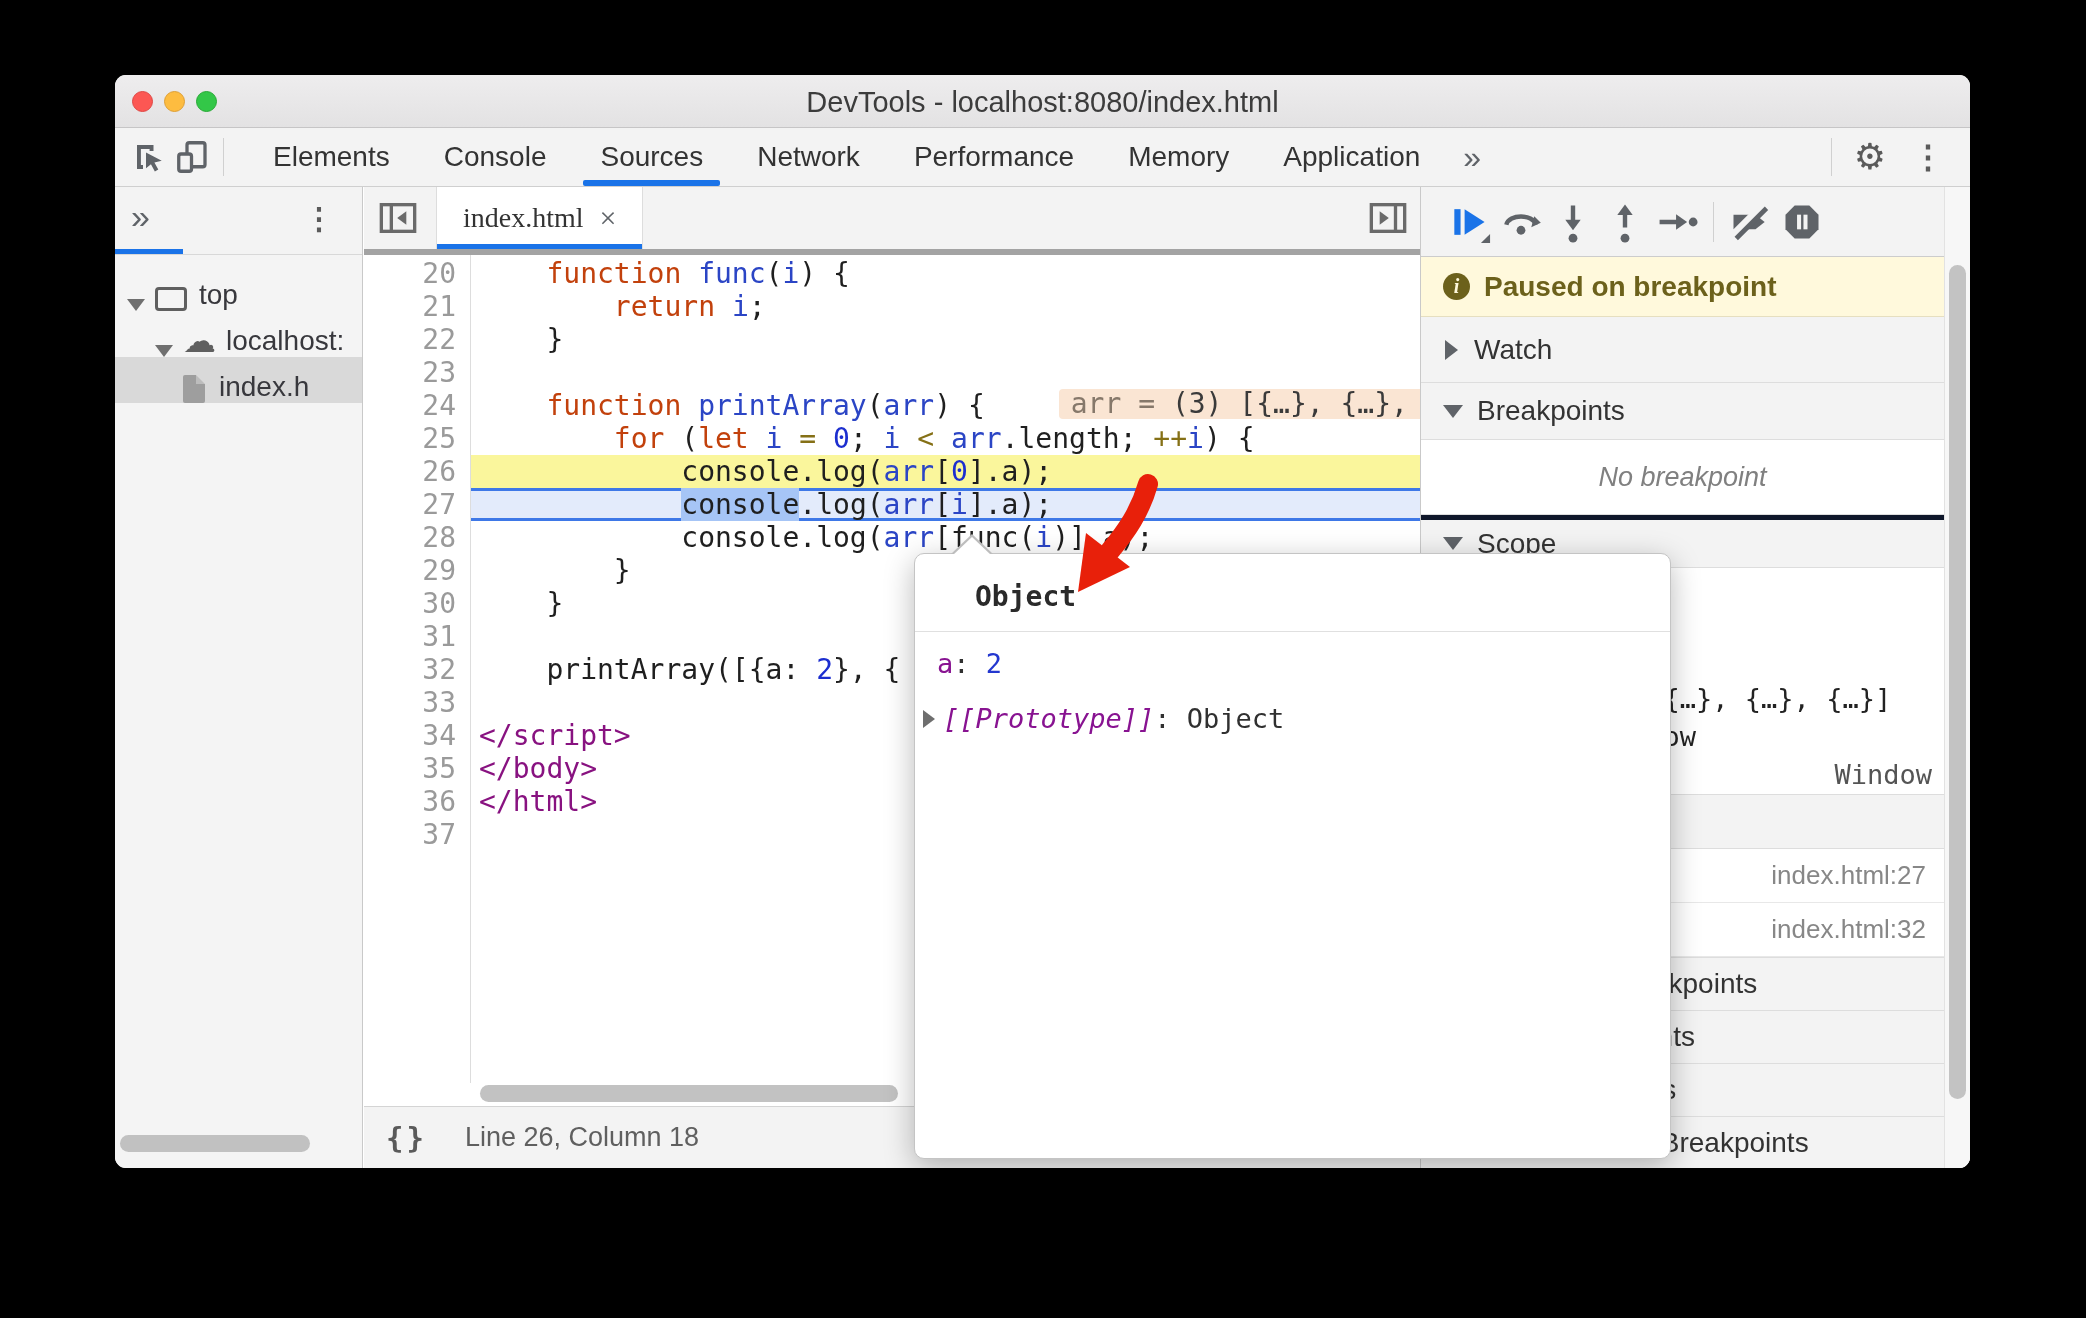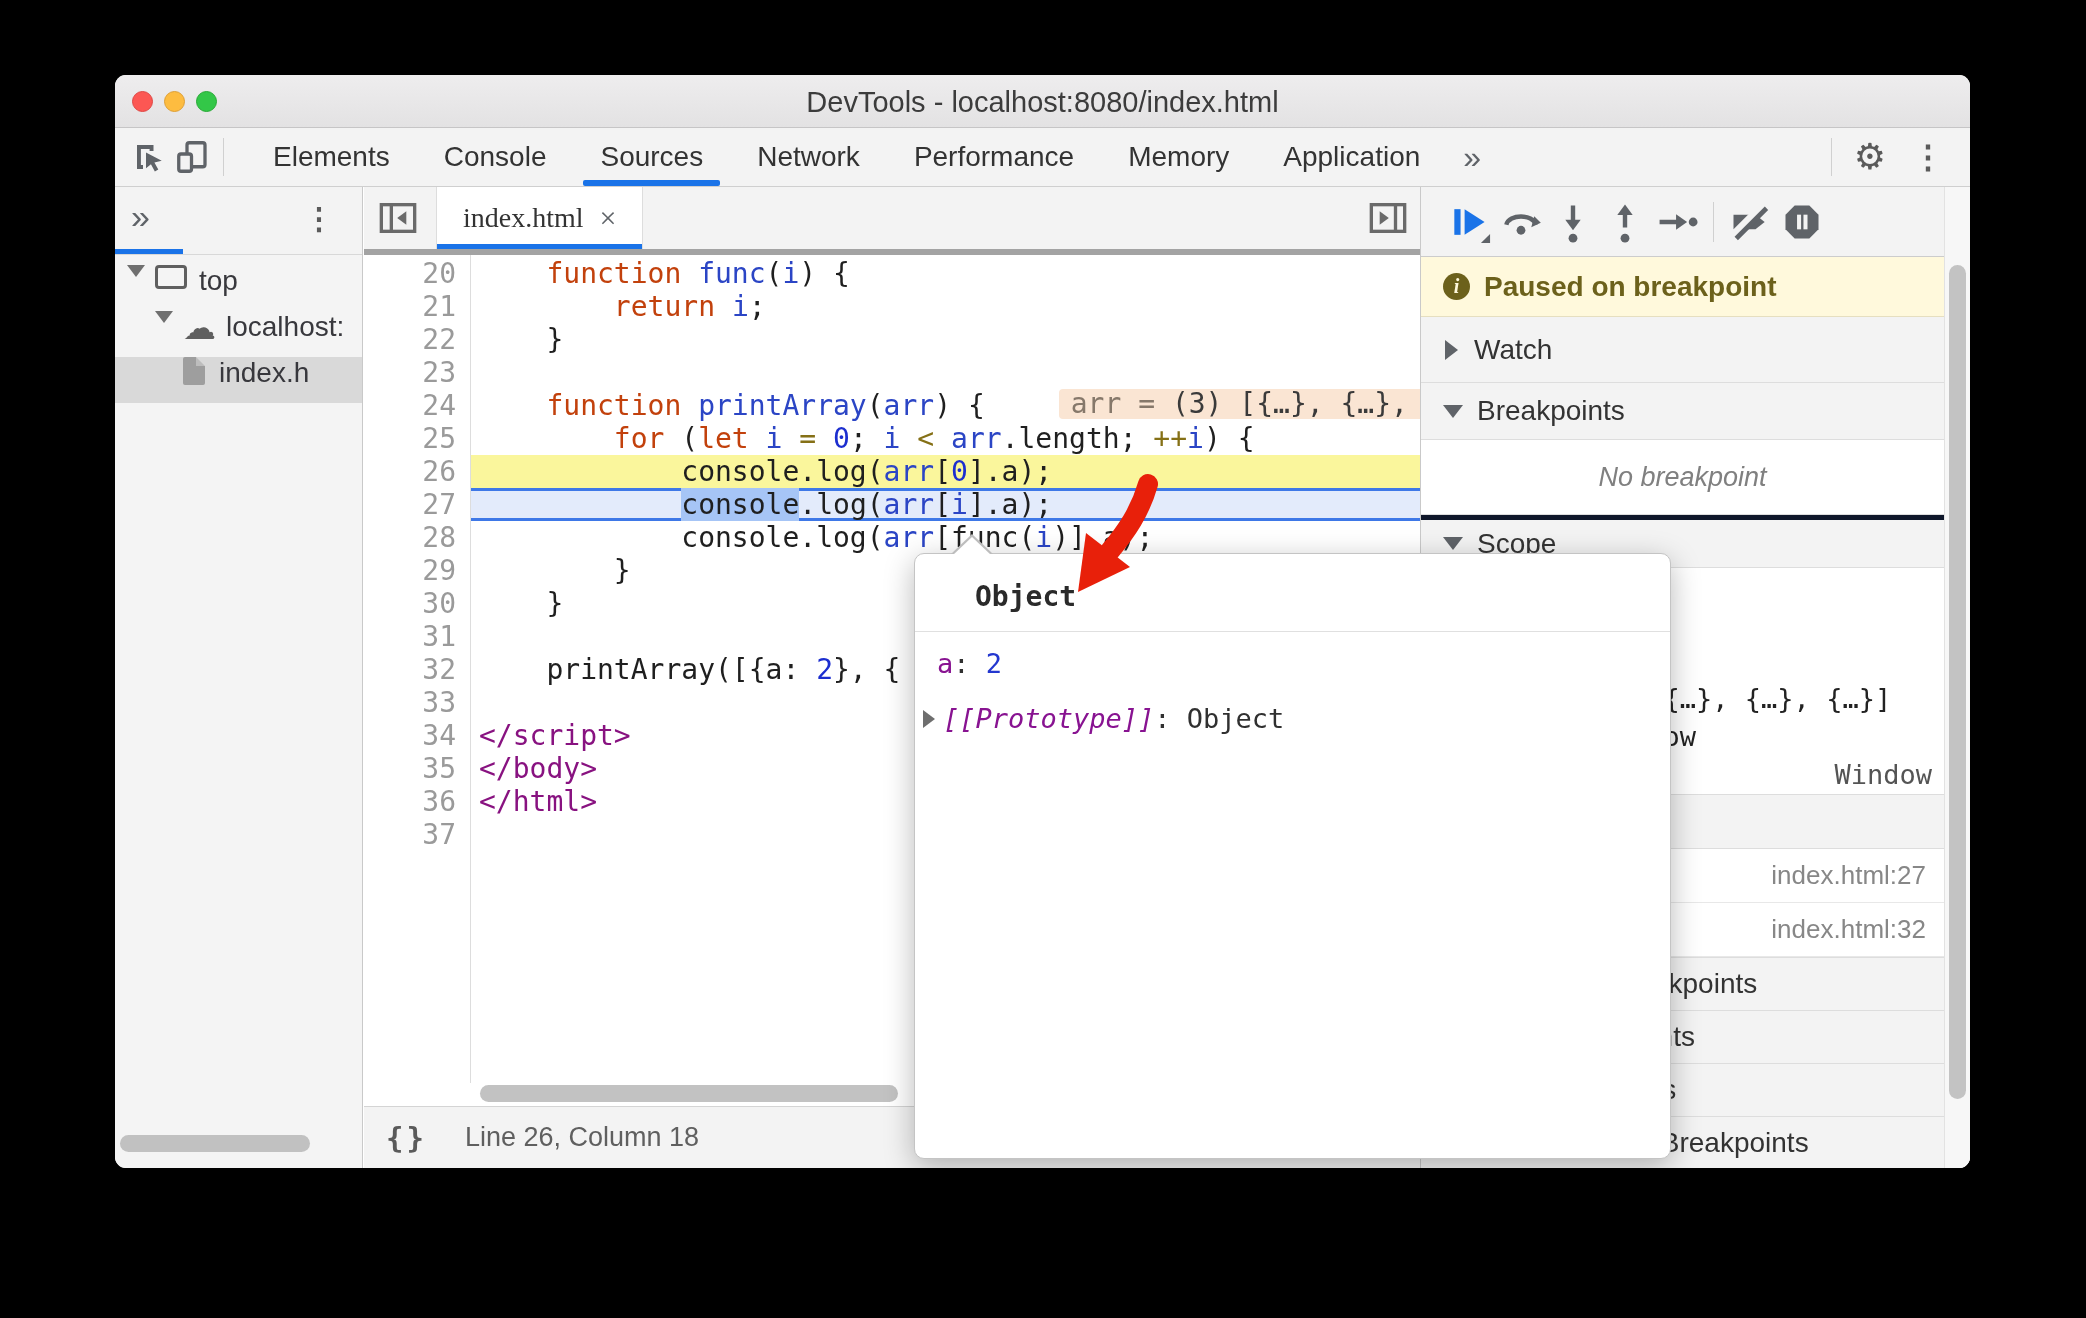--- a/index.html
+++ b/index.html
@@ -24,21 +24,21 @@
   #toolbar-right{margin-left:auto;display:flex;align-items:center;margin-right:14px;}
   .gear{font-size:36px;color:#5a5a5a;padding:0 14px;}
   .kebab{font-size:32px;color:#5a5a5a;font-weight:bold;padding:0 12px;letter-spacing:0;}
   
   #sidebar{position:absolute;left:0;top:112px;width:248px;bottom:0;background:#f4f4f4;border-right:1px solid #c9c9c9;overflow:hidden;}
   #sidebar-header{position:relative;height:68px;border-bottom:1px solid #d8d8d8;background:#f3f3f3;}
   .side-more{position:absolute;left:16px;top:10px;font-size:34px;color:#5f6368;}
   .side-underline{position:absolute;left:0;bottom:0;width:68px;height:5px;background:#1a73e8;}
   .side-kebab{position:absolute;right:28px;top:14px;font-size:30px;color:#5a5a5a;font-weight:bold;}
   .tree{padding-top:10px;}
-  .trow{position:relative;height:46px;display:flex;align-items:flex-start;font-size:28px;color:#38383d;white-space:nowrap;}
+  .trow{position:relative;height:46px;display:flex;align-items:flex-end;font-size:28px;color:#38383d;white-space:nowrap;}
   .trow.sel{background:#d9d9d9;}
   .tri-d{width:0;height:0;border-left:9px solid transparent;border-right:9px solid transparent;border-top:12px solid #6f6f6f;margin-right:10px;}
   .frame-ic{width:32px;height:24px;border:3.5px solid #5f5f5f;border-radius:4px;margin-right:12px;}
   .cloud-ic{font-size:33px;color:#5f5f5f;margin-right:10px;line-height:1;}
   .file-ic{position:relative;width:22px;height:28px;background:#9e9e9e;border-radius:2px;margin-right:14px;}
   .file-ic:after{content:"";position:absolute;right:0;top:0;border-left:9px solid #bdbdbd;border-top:9px solid #f4f4f4;}
   .trow.sel .file-ic:after{border-top-color:#d9d9d9;}
   .hthumb{position:absolute;height:17px;background:#c1c1c1;border-radius:9px;}
   
   #editor{position:absolute;left:249px;top:112px;width:1056px;bottom:0;background:#fff;}

